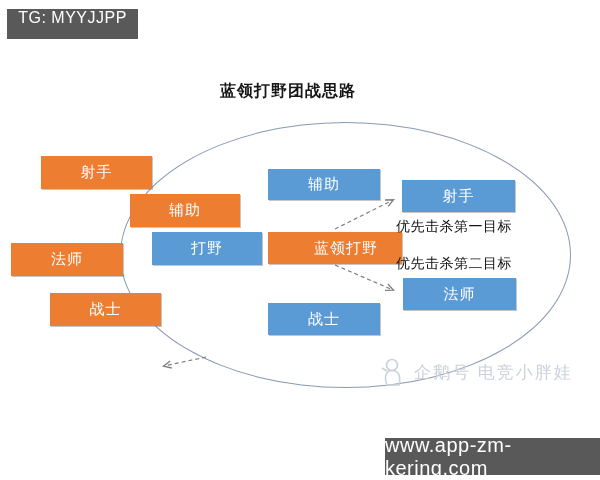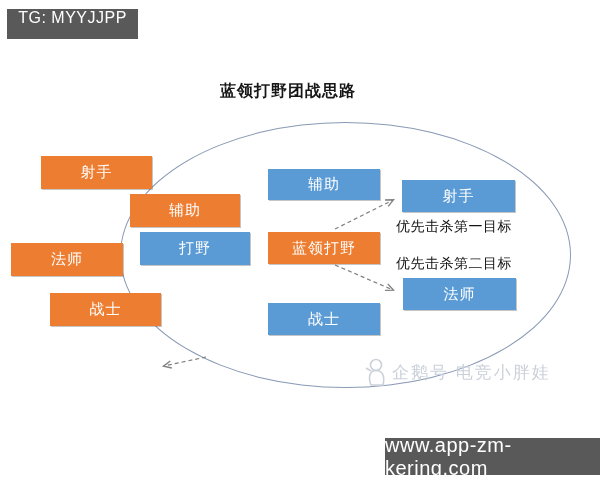--- a/index.html
+++ b/index.html
@@ -22,37 +22,37 @@
   }
   .node{
     position:absolute;color:#ffffff;font-size:15px;letter-spacing:1px;
     display:flex;align-items:center;justify-content:center;
     box-shadow:1px 1px 0 rgba(90,90,90,.35);
   }
   .orange{background:#ED7D31;}
   .blue{background:#5B9BD5;}
   .n-left-shooter {left:41px; top:156px;width:111px;height:33px;}
   .n-left-support {left:130px;top:194px;width:110px;height:33px;}
-  .n-jungler      {left:140px;top:232px;width:110px;height:33px;}
+  .n-jungler      {left:152px;top:232px;width:110px;height:33px;}
   .n-left-mage    {left:11px; top:243px;width:112px;height:33px;}
   .n-left-warrior {left:50px; top:293px;width:111px;height:33px;}
   .n-mid-support  {left:268px;top:169px;width:112px;height:31px;}
-  .n-blue-jungler {left:268px;top:232px;width:112px;height:32px;}
+  .n-blue-jungler {left:268px;top:232px;width:112px;height:32px;padding-left:22px;}
   .n-mid-warrior  {left:268px;top:303px;width:112px;height:32px;}
   .n-target-shooter{left:402px;top:180px;width:113px;height:32px;}
   .n-target-mage  {left:403px;top:278px;width:113px;height:32px;}
   .note{
     position:absolute;color:#141414;font-size:14px;letter-spacing:.5px;white-space:nowrap;
   }
   .note-first {left:396px;top:218px;}
   .note-second{left:396px;top:255px;}
   .note-area  {left:27px; top:357px;}
   .arrows{position:absolute;left:0;top:0;width:600px;height:480px;pointer-events:none;}
   .watermark{
-    position:absolute;left:364px;top:356px;display:flex;align-items:center;
+    position:absolute;left:380px;top:356px;display:flex;align-items:center;gap:6px;
     color:#CBD1DA;font-size:17px;letter-spacing:2px;white-space:nowrap;
   }
   .footer{
     position:absolute;left:375px;top:438px;width:225px;height:37px;
     background:#595959;color:#ffffff;font-size:20px;
     display:flex;align-items:center;justify-content:center;letter-spacing:.5px;margin-left:10px;
   }
 </style>
 </head>
 <body>

